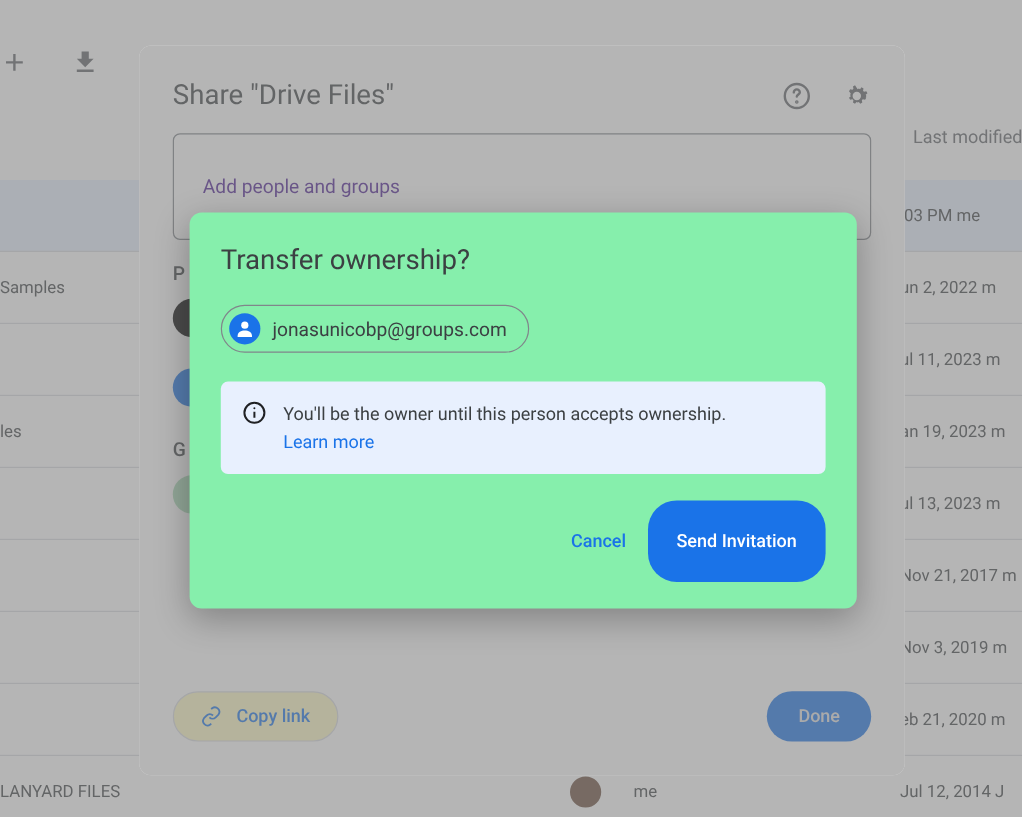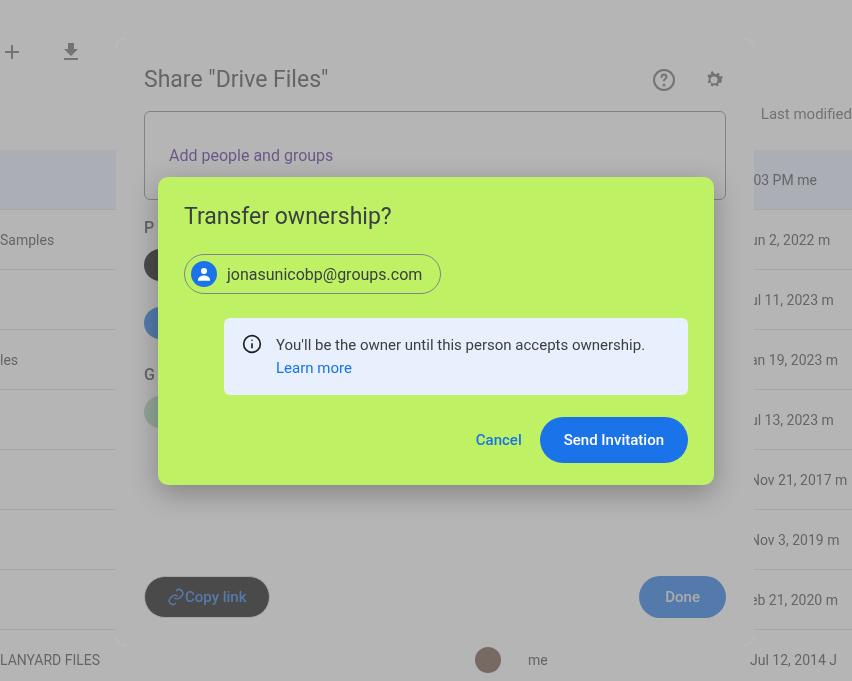--- a/index.html
+++ b/index.html
@@ -29,36 +29,36 @@
     .share-header-icons .ico { width: 24px; height: 24px; color: #5f6368; cursor: pointer; }
     .share-input { border: 1px solid #80868b; border-radius: 6px; padding: 34px 24px; font-size: 16px; color: #4c1d95; margin-bottom: 18px; }
     .share-section-label { font-size: 16px; color: #3c4043; font-weight: 500; margin-bottom: 12px; }
     .share-person { display: flex; align-items: center; gap: 14px; margin-bottom: 26px; }
     .share-avatar { width: 32px; height: 32px; border-radius: 50%; }
     .share-avatar.black { background: #000; }
     .share-avatar.blue { background: #1a73e8; }
     .share-avatar.green { background: #a8dab5; }
     .share-person-text { font-size: 14px; color: #5f6368; }
     .share-footer { margin-top: auto; display: flex; justify-content: space-between; align-items: center; }
-    .copy-link { display: flex; align-items: center; gap: 0; border: 1px solid #dadce0; border-radius: 22px; padding: 11px 22px; font-size: 15px; color: #1a73e8; font-weight: 500; cursor: pointer; background: #000000;}
+    .copy-link { display: flex; align-items: center; gap: 12px; border: 1px solid #dadce0; border-radius: 22px; padding: 11px 22px; font-size: 15px; color: #1a73e8; font-weight: 500; cursor: pointer; background: #fef9c3;}
     .done-btn { background: #1a73e8; color: #e5e5e5; border: none; border-radius: 22px; padding: 12px 26px; font-size: 15px; font-weight: 500; cursor: pointer; }
 
     
-    .transfer-dialog { position: absolute; top: 177px; left: 158px; width: 556px; background: #bef264; border-radius: 10px; padding: 26px 26px 22px 26px; box-shadow: 0 8px 28px rgba(0,0,0,0.28); }
+    .transfer-dialog { position: absolute; top: 177px; left: 158px; width: 556px; background: #86efac; border-radius: 10px; padding: 26px 26px 22px 26px; box-shadow: 0 8px 28px rgba(0,0,0,0.28); }
     .transfer-title { font-size: 23px; color: #3c4043; font-weight: 400; margin-bottom: 24px; }
     .chip { display: inline-flex; align-items: center; gap: 10px; border: 1px solid #80868b; border-radius: 22px; padding: 6px 18px 6px 6px; font-size: 16px; color: #3c4043; margin-bottom: 24px; }
     .chip-avatar { width: 26px; height: 26px; border-radius: 50%; background: #1a73e8; display: flex; align-items: center; justify-content: center; }
     .chip-avatar svg { width: 18px; height: 18px; fill: #fff; }
-    .info-box { background: #e8f0fe; border-radius: 6px; padding: 16px 18px; display: flex; gap: 14px; margin-bottom: 22px; margin-left: 40px; }
+    .info-box { background: #e8f0fe; border-radius: 6px; padding: 16px 18px; display: flex; gap: 14px; margin-bottom: 22px; }
     .info-box .info-ico { flex-shrink: 0; width: 20px; height: 20px; }
     .info-text { font-size: 15px; color: #3c4043; line-height: 1.5; }
     .learn-more { color: #1a73e8; cursor: pointer; }
     .transfer-actions { display: flex; justify-content: flex-end; align-items: center; }
     .cancel-btn { background: none; border: none; color: #1a73e8; font-size: 15px; font-weight: 500; padding: 12px 18px; cursor: pointer; border-radius: 6px; }
-    .send-btn { background: #1a73e8; color: #fff; border: none; border-radius: 24px; padding: 14px 24px; font-size: 15px; font-weight: 500; cursor: pointer; }
+    .send-btn { background: #1a73e8; color: #fff; border: none; border-radius: 24px; padding: 25px 24px; font-size: 15px; font-weight: 500; cursor: pointer; }
 
     svg { display: block; }
   </style>
 </head>
 <body>
 
 <div class="bg-toolbar">
   <span class="icon">
       <svg viewBox="0 0 24 24" fill="currentColor">
         <path d="M19 13h-6v6h-2v-6H5v-2h6V5h2v6h6v2z"></path>

